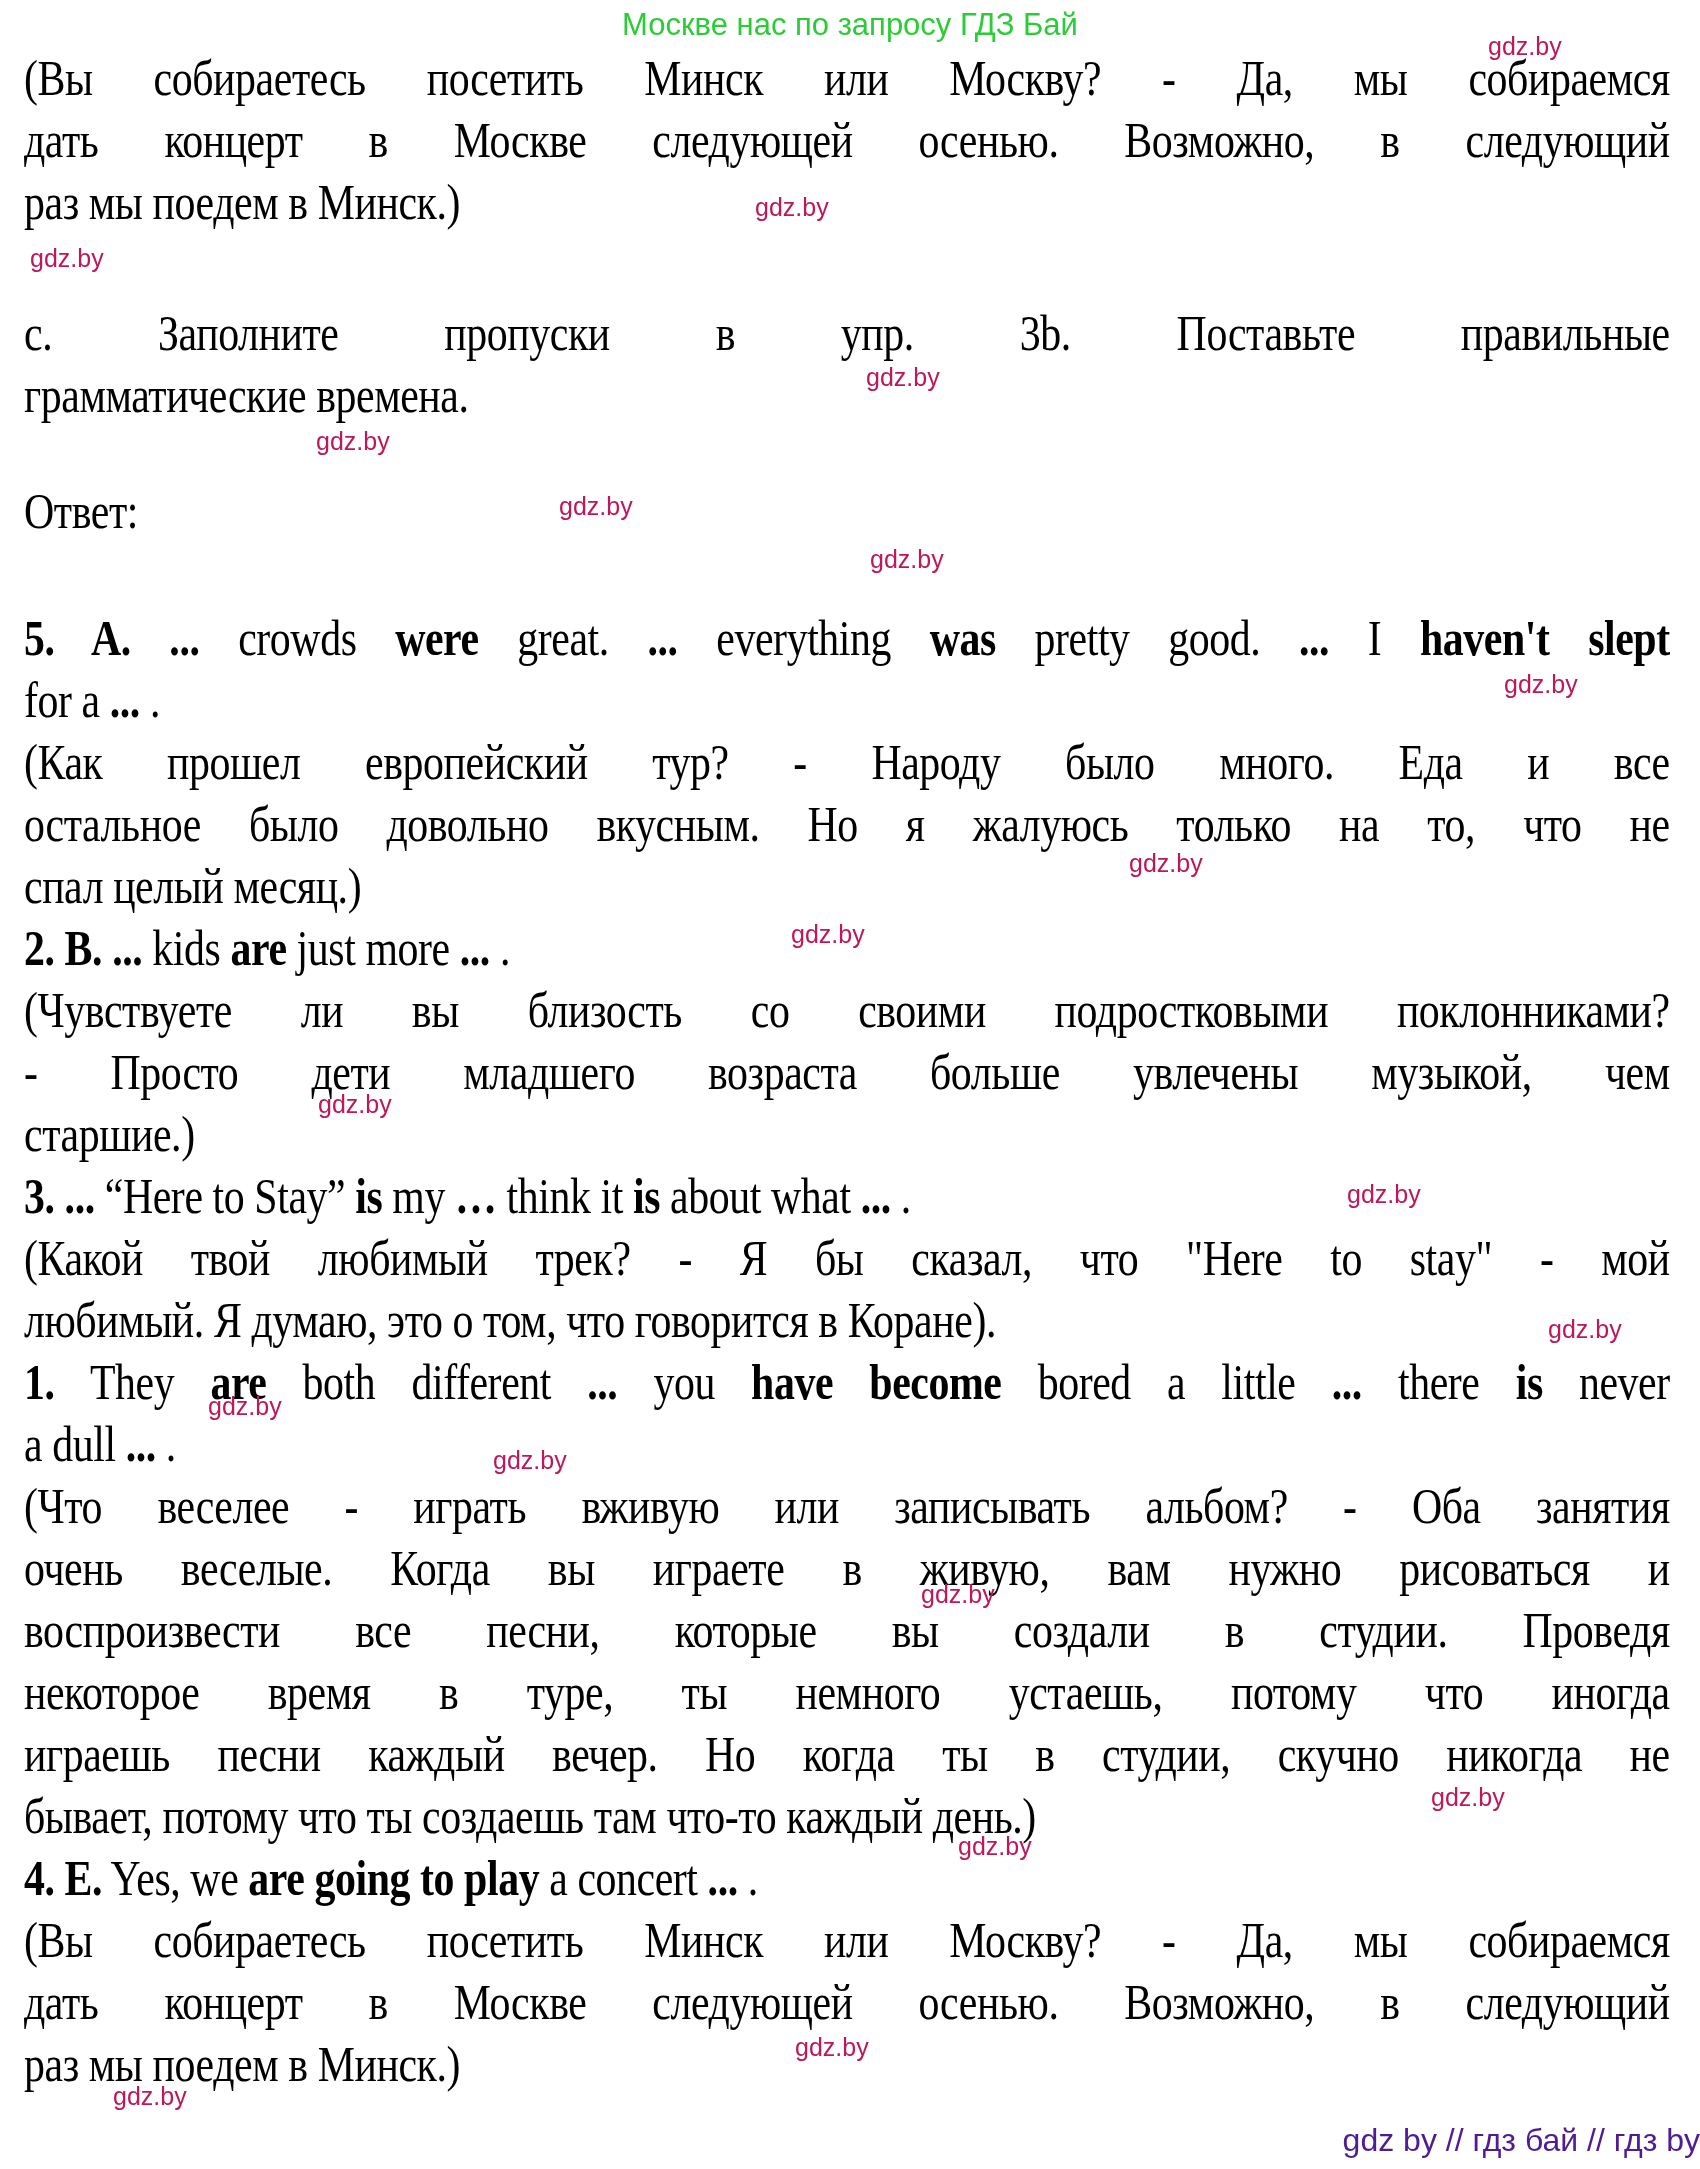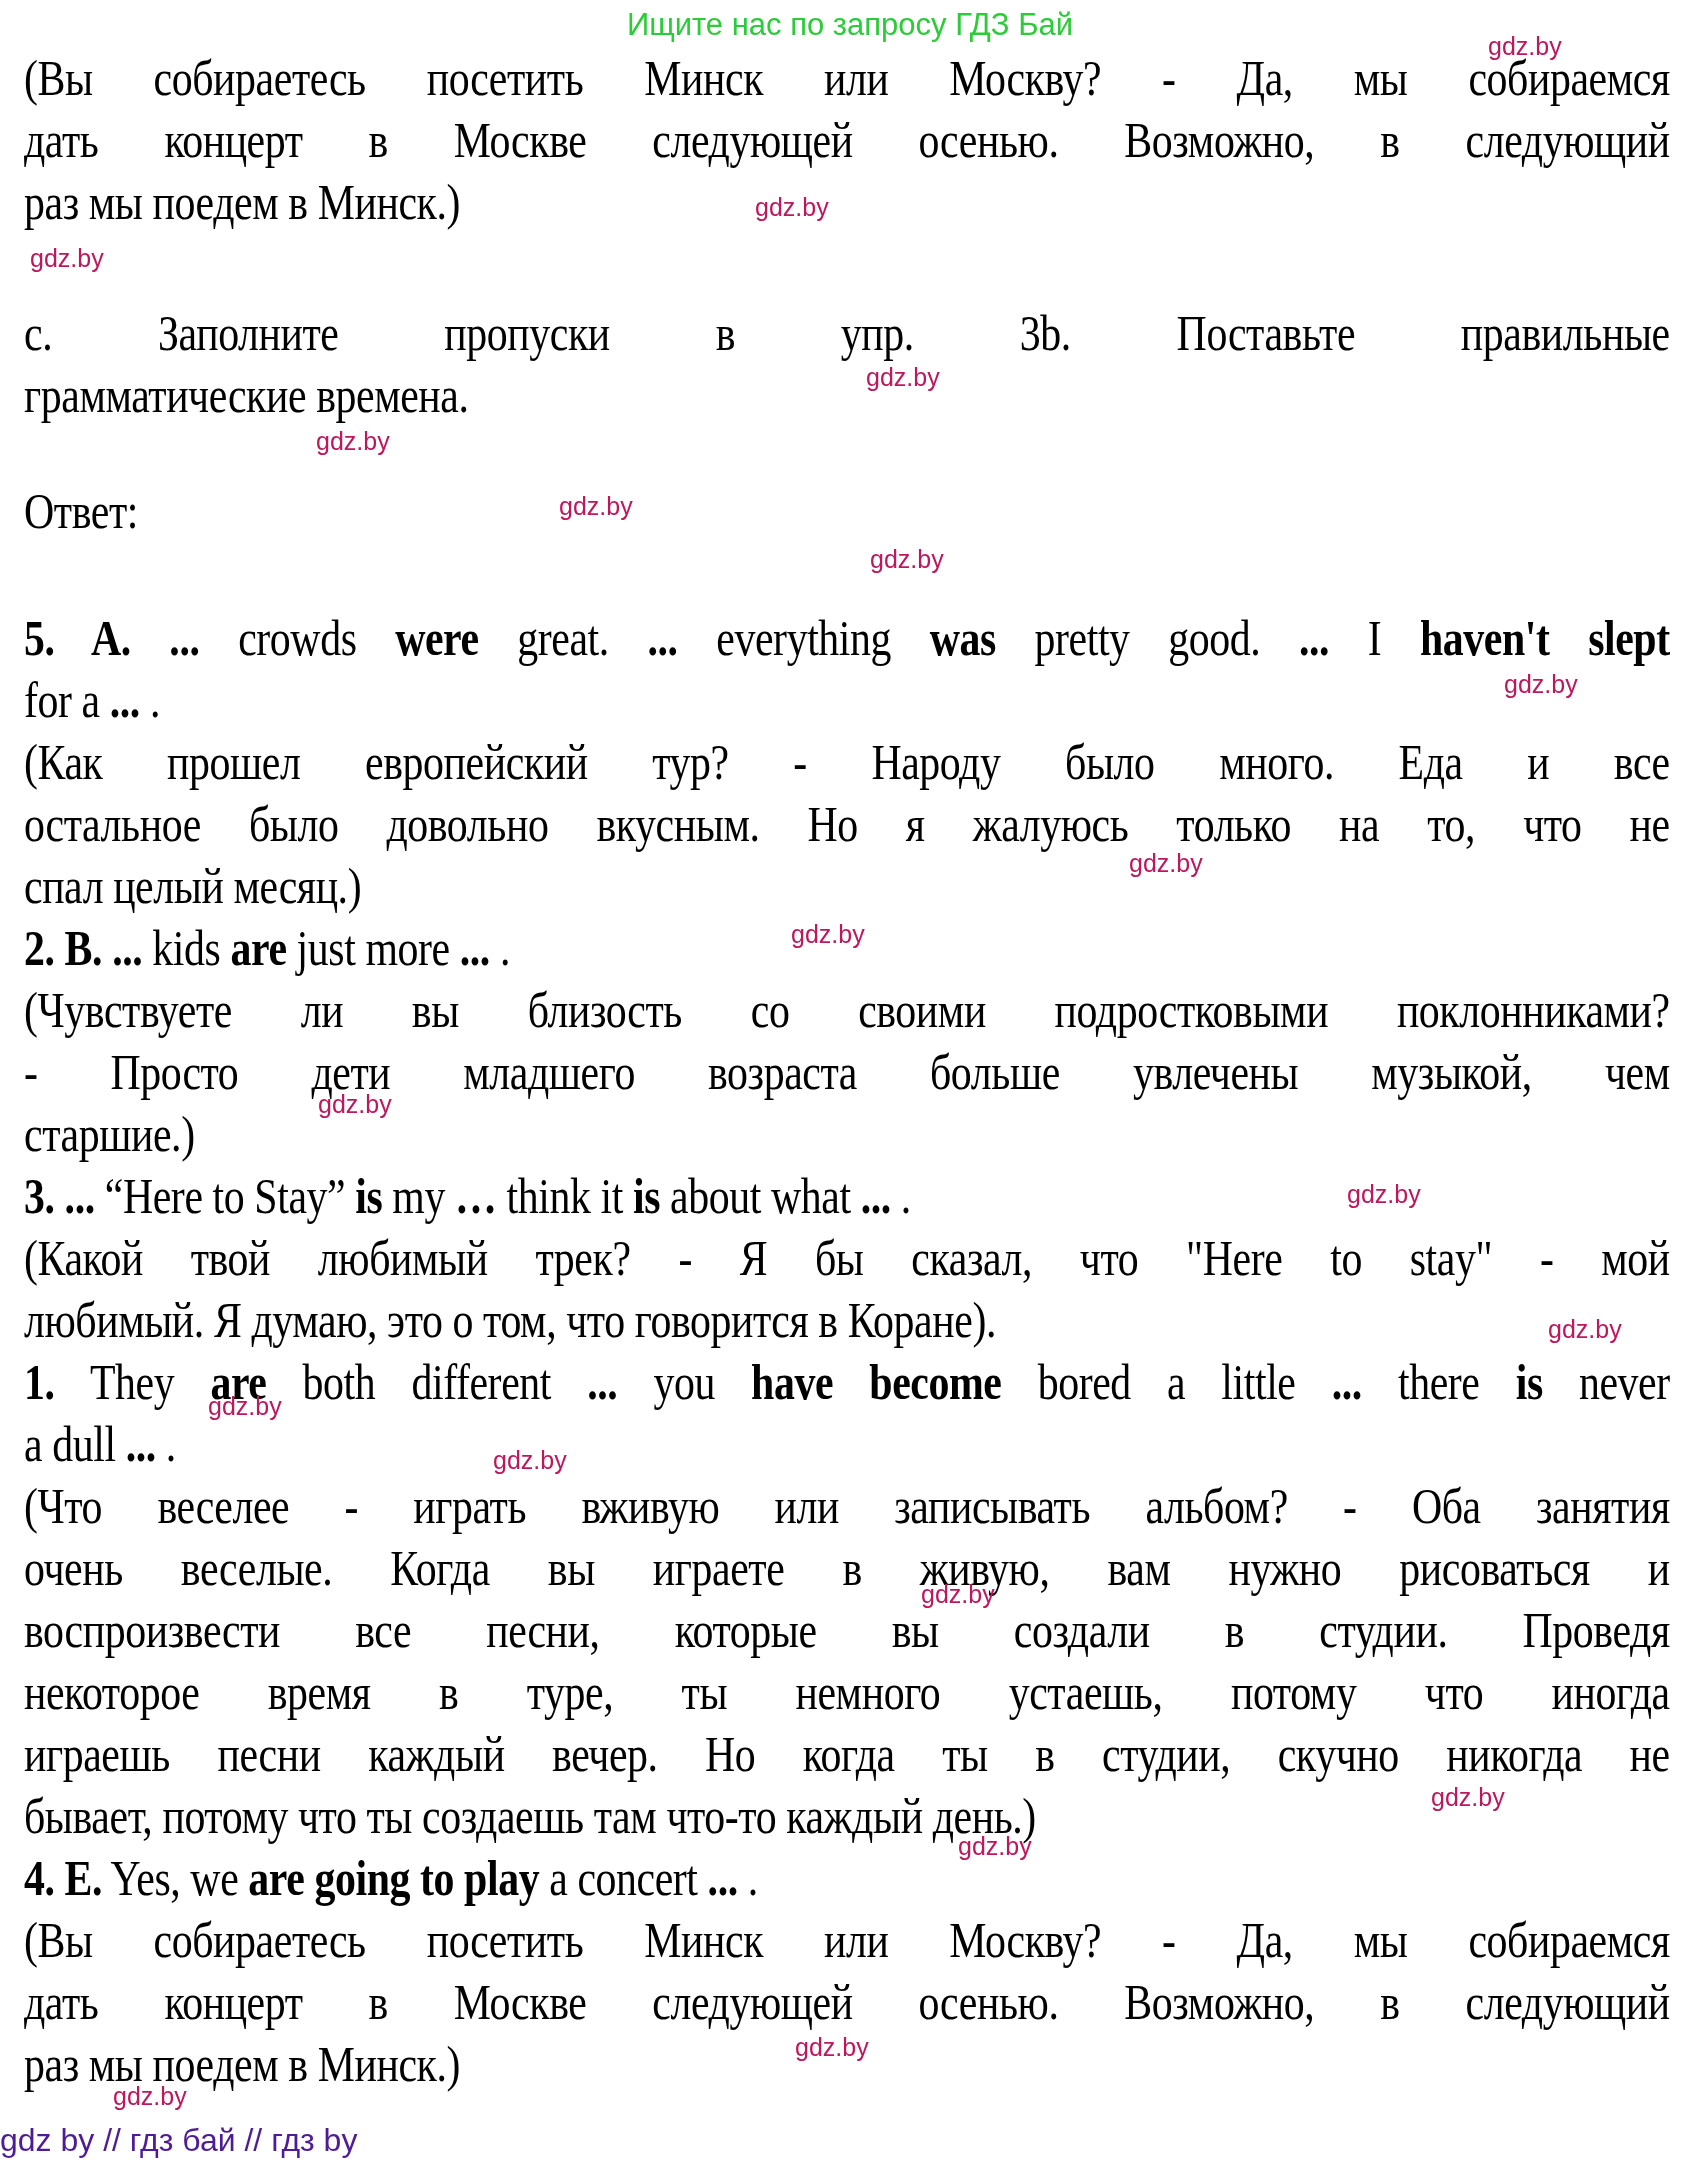--- a/index.html
+++ b/index.html
@@ -40,30 +40,30 @@
     font-family: "Liberation Sans", sans-serif;
     font-size: 25px;
     line-height: 27.4px;
     color: #be185d;
     white-space: nowrap;
   }
   .footer {
     position: absolute;
     left: 0; right: 0;
     top: 2122px;
-    text-align: left;
+    text-align: right;
     font-family: "Liberation Sans", sans-serif;
     font-size: 32px;
     line-height: 37px;
   }
 </style>
 </head>
 <body style="background: rgb(255, 255, 255); color: rgb(0, 0, 0);">
 
-<div class="promo" style="color: rgb(44, 203, 56);">Ищите нас по запросу ГДЗ Бай</div>
+<div class="promo" style="color: rgb(44, 203, 56);">Москве нас по запросу ГДЗ Бай</div>
 
 <div class="content">
     <div class="line just"><span>(Вы собираетесь посетить Минск или Москву? - Да, мы собираемся</span></div>
     <div class="line just"><span>дать концерт в Москве следующей осенью. Возможно, в следующий</span></div>
     <div class="line"><span>раз мы поедем в Минск.)</span></div>
     <div class="line just" style="margin-top: 69px;"><span>c. Заполните пропуски в упр. 3b. Поставьте правильные</span></div>
     <div class="line"><span>грамматические времена.</span></div>
     <div class="line" style="margin-top: 54px;"><span>Ответ:</span></div>
     <div class="line just" style="margin-top: 65px;"><b>5. A. ...</b><span> crowds </span><b>were</b><span> great. </span><b>...</b><span> everything </span><b>was</b><span> pretty good. </span><b>...</b><span> I </span><b>haven't slept</b></div>
     <div class="line"><span>for a </span><b>...</b><span> .</span></div>

